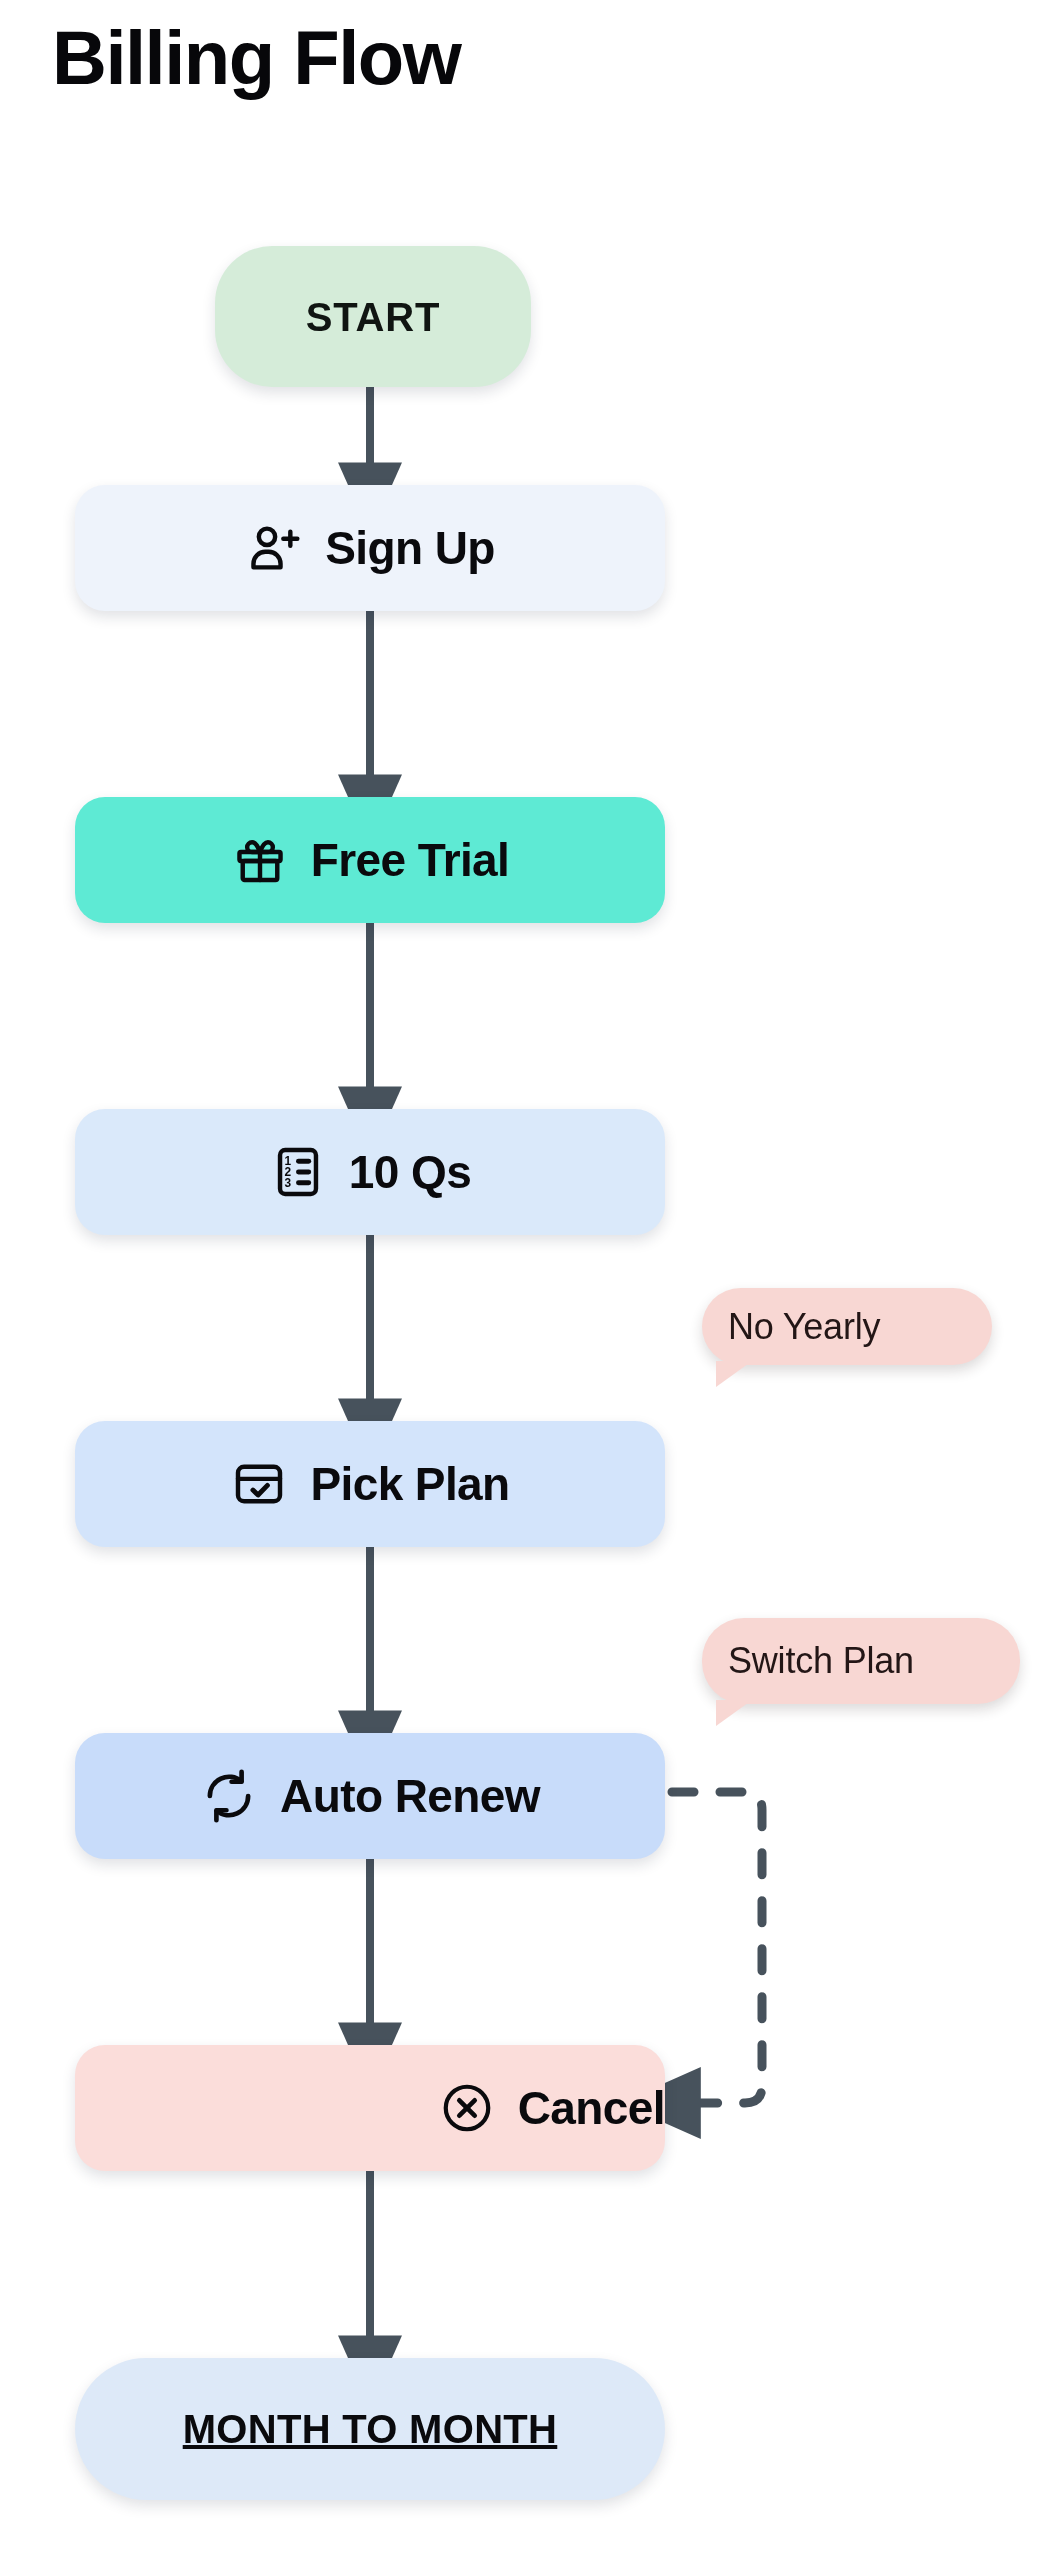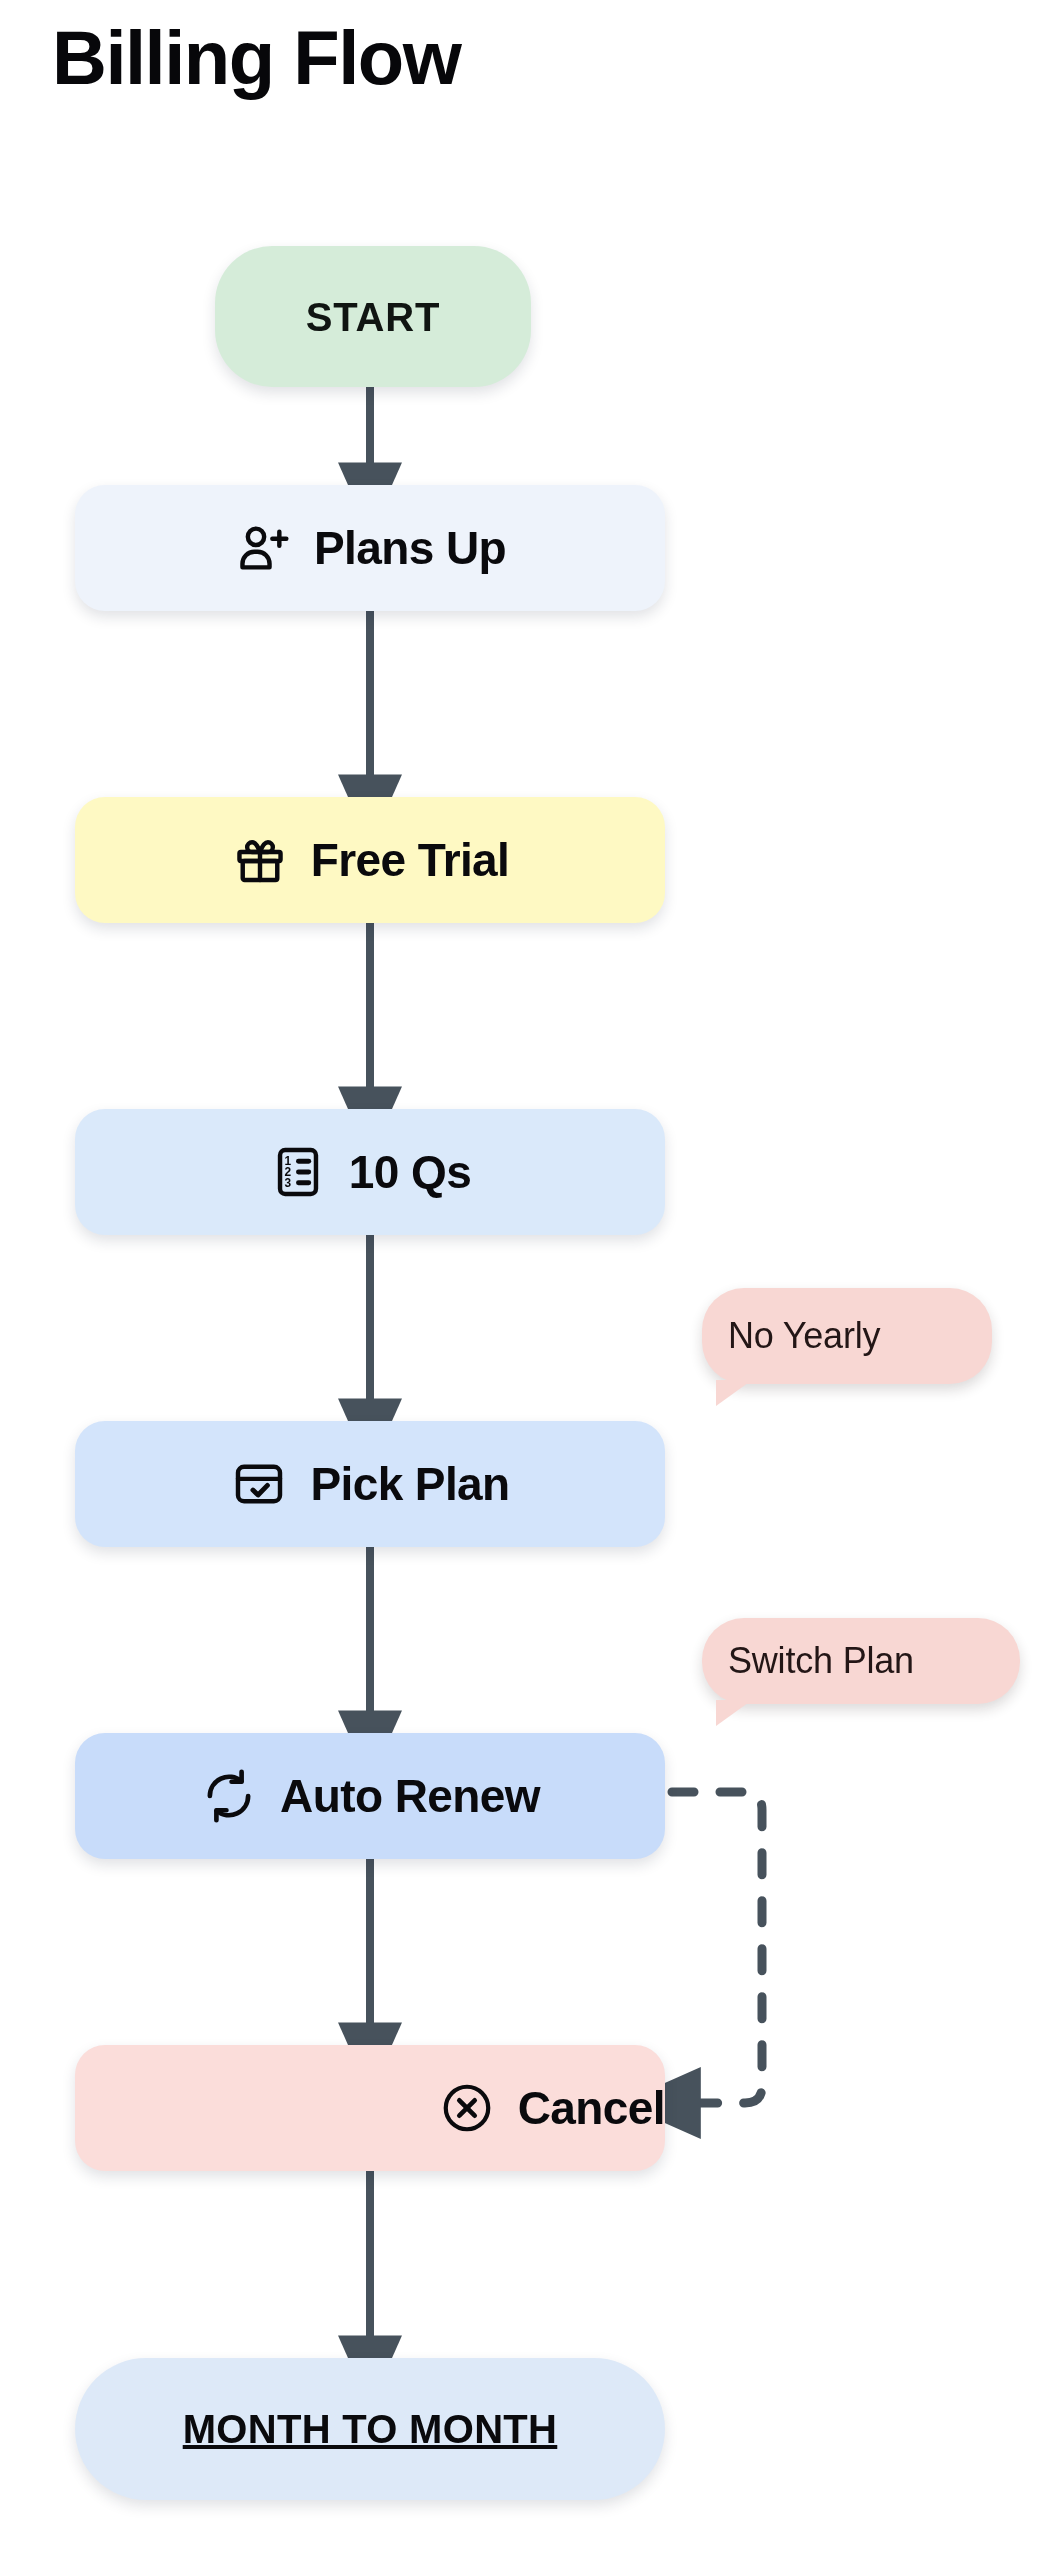--- a/index.html
+++ b/index.html
@@ -105,21 +105,21 @@
   }
 
   
   .node-process {
     left: 75px;
     width: 590px;
     height: 126px;
     border-radius: 30px;
   }
   #node-signup   { top: 485px;  background: #eef3fb; }
-  #node-trial    { top: 797px;  background: #fef9c3; }
+  #node-trial    { top: 797px;  background: #5eead4; }
   #node-questions{ top: 1109px; background: #dae9fa; }
   #node-plan     { top: 1421px; background: #d3e4fb; align-items: center; }
   #node-renew    { top: 1733px; background: #c8dcfa; }
   #node-cancel   { top: 2045px; background: #fbddda; justify-content: flex-end; }
 
   
   .bubble {
     position: absolute;
     box-sizing: border-box;
     background: #f8d7d3;
@@ -145,21 +145,21 @@
     width: 0;
     height: 0;
     border-left: 0 solid transparent;
     border-right: 36px solid transparent;
     border-top: 26px solid #f8d7d3;
   }
   #bubble-no-yearly {
     left: 702px;
     top: 1288px;
     width: 290px;
-    height: 96px;
+    height: 77px;
   }
   #bubble-switch-plans {
     left: 702px;
     top: 1618px;
     width: 318px;
     height: 86px;
   }
 </style>
 </head>
 <body>
@@ -200,21 +200,21 @@
   <div class="node node-process" id="node-signup">
     <div class="node-inner">
       <span class="node-icon">
         <svg width="56" height="56" viewBox="0 0 24 24" fill="none" stroke="#0a0a0d" stroke-width="1.9" stroke-linecap="round" stroke-linejoin="round">
           <circle cx="9" cy="7.2" r="3.5"></circle>
           <path d="M3.2 20.3v-1.6a5.1 5.1 0 0 1 5.1-5.1h1.4a5.1 5.1 0 0 1 5.1 5.1v1.6z"></path>
           <line x1="19" y1="5" x2="19" y2="11"></line>
           <line x1="16" y1="8" x2="22" y2="8"></line>
         </svg>
       </span>
-      <span class="node-label">Plans Up</span>
+      <span class="node-label">Sign Up</span>
     </div>
   </div>
 
   <div class="node node-process" id="node-trial">
     <div class="node-inner">
       <span class="node-icon">
         <svg width="56" height="56" viewBox="0 0 24 24" fill="none" stroke="#0a0a0d" stroke-width="1.9" stroke-linecap="round" stroke-linejoin="round">
           <rect x="3.2" y="8.6" width="17.6" height="3.8" rx="0.6"></rect>
           <rect x="4.6" y="12.4" width="14.8" height="8.2" rx="0.8"></rect>
           <line x1="12" y1="8.6" x2="12" y2="20.6"></line>

